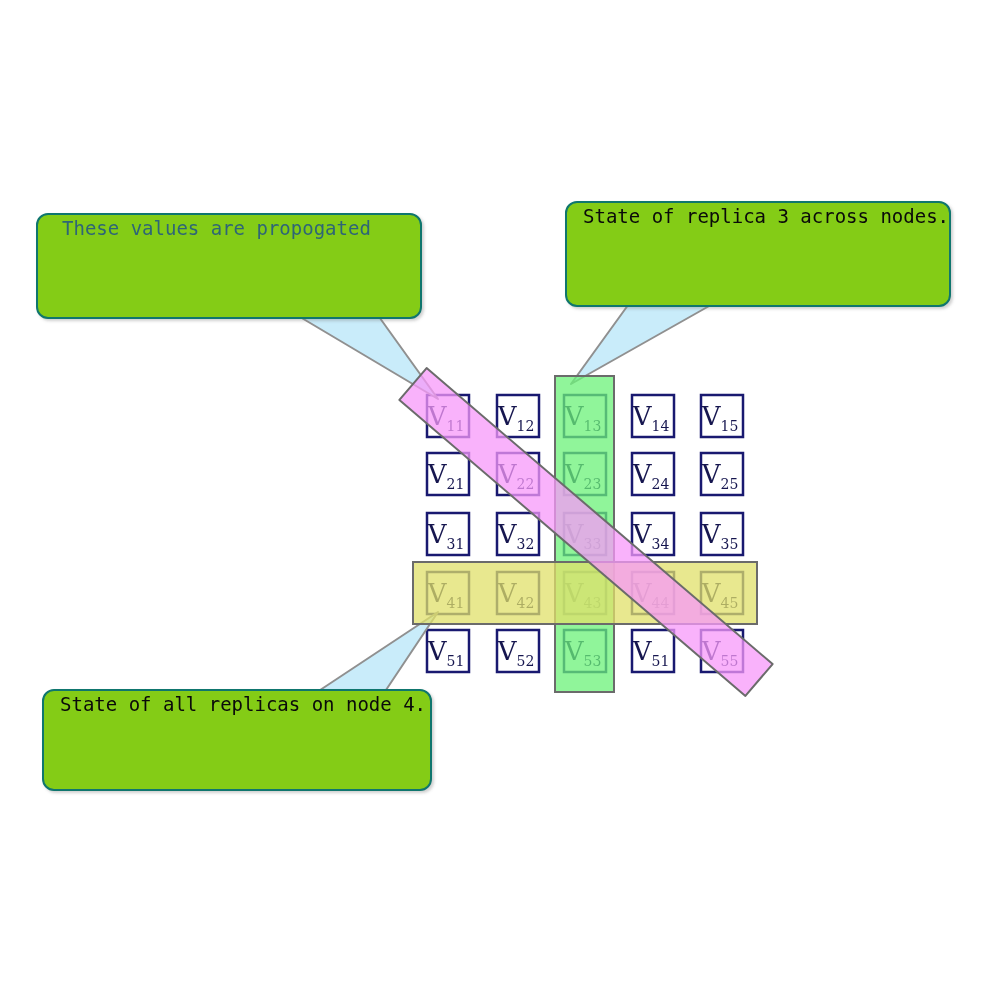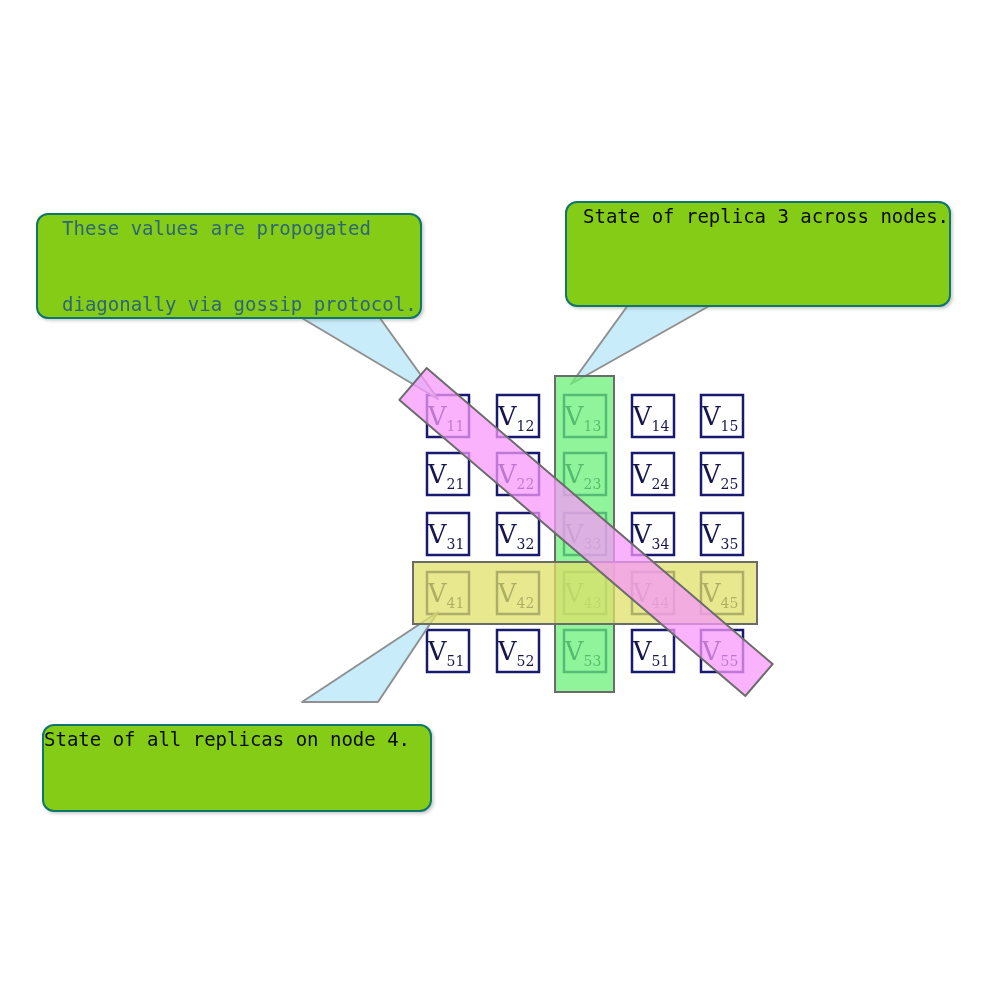--- a/index.html
+++ b/index.html
@@ -33,21 +33,21 @@
     flex-direction: column;
     justify-content: space-between;
     font-size: 19px;
     line-height: 26px;
     letter-spacing: 0px;
     white-space: nowrap;
     z-index: 5;
   }
   #callout-gossip   { left: 36px;  top: 213px; width: 386px; height: 106px; padding-left: 24px; color: #2e6577; }
   #callout-replica  { left: 565px; top: 201px; width: 386px; height: 106px; padding-left: 16px; color: #0a0a0a; }
-  #callout-node4    { left: 42px;  top: 724px; width: 390px; height: 88px; color: #0a0a0a; }
+  #callout-node4    { left: 42px;  top: 689px; width: 390px; height: 102px; padding-left: 16px; color: #0a0a0a; }
   .cell-rect {
     fill: #ffffff;
     stroke: #191970;
     stroke-width: 2.5px;
   }
   .cell-label {
     font-family: "DejaVu Serif", serif;
     fill: #16164f;
   }
 </style>
@@ -169,21 +169,20 @@
 
     <g>
       <rect x="555" y="376" width="59" height="316" fill-opacity="0.75" stroke="#6b6b6b" stroke-width="2" fill="#6bf178"></rect>
       <rect x="413" y="562" width="344" height="62" fill-opacity="0.75" stroke="#6b6b6b" stroke-width="2" fill="#e0e069"></rect>
       <polygon points="426.6,368.1 772.6,664.1 745.4,695.9 399.4,399.9" fill-opacity="0.75" stroke="#6b6b6b" stroke-width="2" stroke-linejoin="round" fill="#f798f9"></polygon>
     </g>
   </svg>
 
   <div class="callout" id="callout-gossip">
     <div>These values are propogated</div>
-    <div>diagonally via gossip protocol.</div>
   </div>
 
   <div class="callout" id="callout-replica">
     <div>State of replica 3 across nodes.</div>
   </div>
 
   <div class="callout" id="callout-node4">
     <div>State of all replicas on node 4.</div>
   </div>
 

